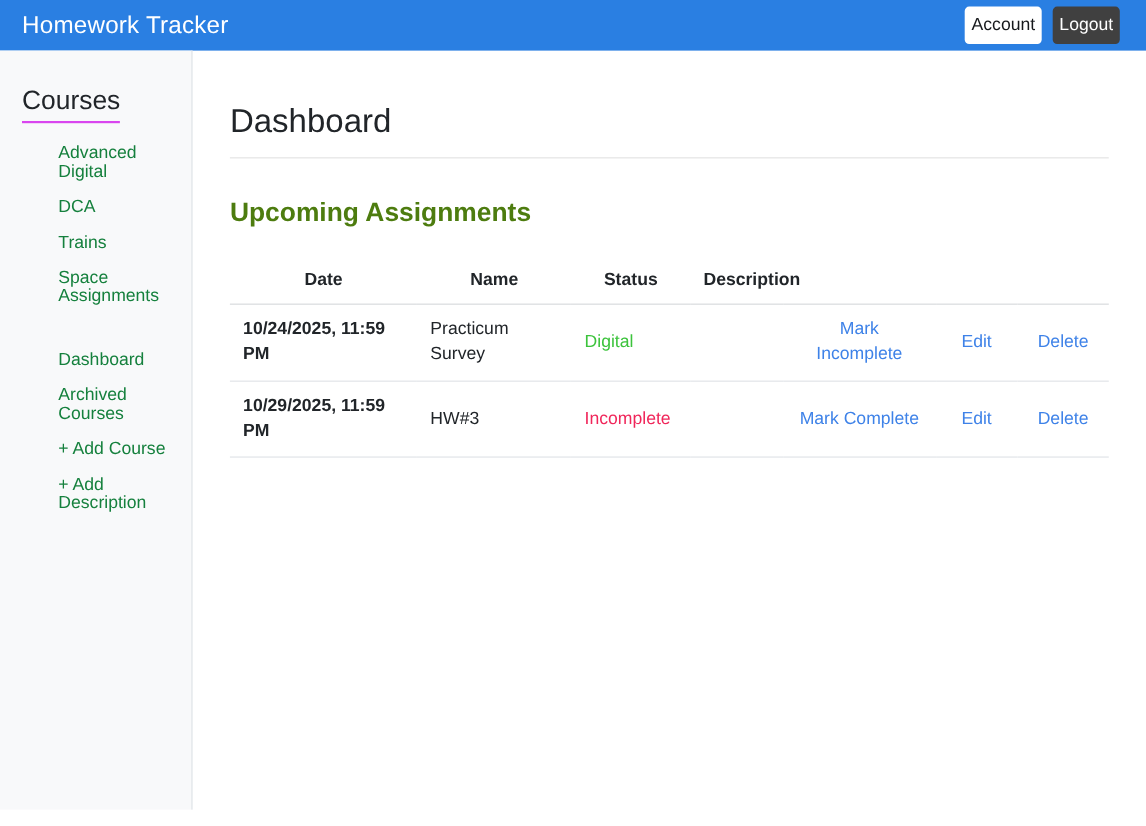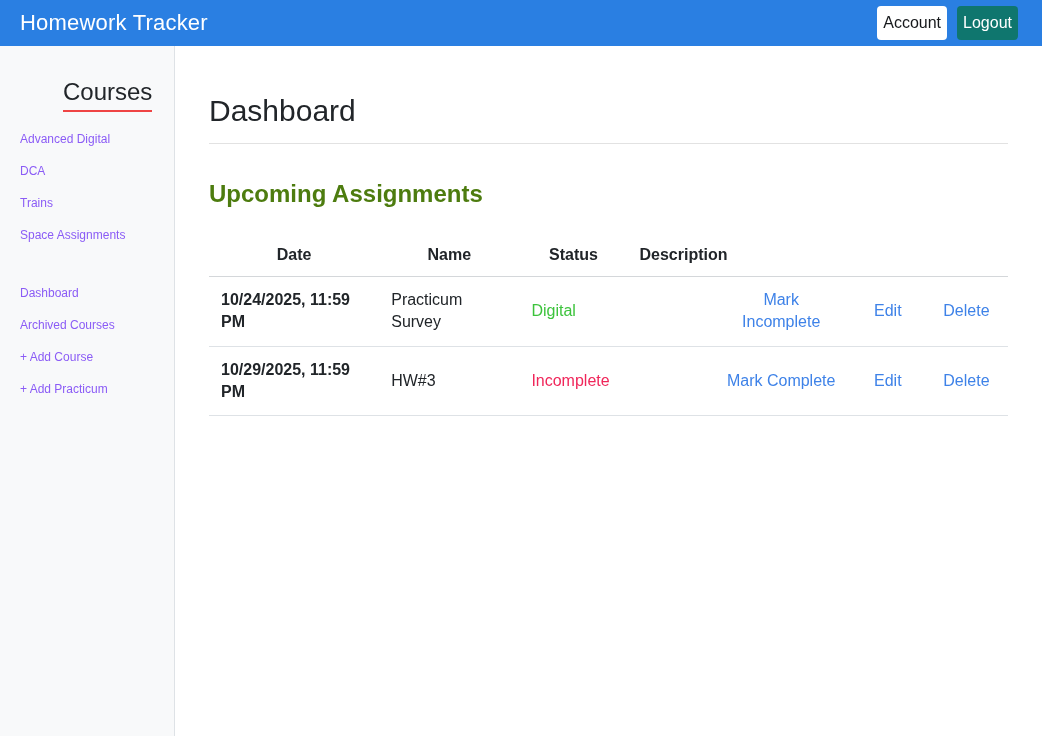--- a/index.html
+++ b/index.html
@@ -29,54 +29,54 @@
   }
   .hdr-btn {
     font-family: inherit;
     font-size: 16px;
     padding: 8px 6px;
     border: none;
     border-radius: 4px;
     cursor: pointer;
   }
   .btn-account { background: #ffffff; color: #16181b; margin-right: 10px; }
-  .btn-logout  { background: #0f766e; color: #ffffff; }
+  .btn-logout  { background: #404040; color: #ffffff; }
 
   
   .layout { display: flex; height: 690px; }
 
   
   .sidebar {
     width: 175px;
     flex-shrink: 0;
     background: #f8f9fa;
     border-right: 1px solid #dee2e6;
     padding: 32px 12px 0 20px;
   }
   .sidebar-heading {
     display: inline-block;
     font-size: 24px;
     font-weight: 400;
     color: #212529;
     text-decoration: none;
-    border-bottom: 2px solid #ef4444;
+    border-bottom: 2px solid #d946ef;
     padding-bottom: 3px;
     margin-bottom: 19px;
     line-height: 1.2;
     cursor: pointer;
-    margin-left: 43px;
   }
   .side-link {
     display: block;
-    font-size: 12px;
+    font-size: 16px;
     line-height: 17px;
-    color: #8b5cf6;
+    color: #15803d;
     text-decoration: none;
     margin-bottom: 15px;
     cursor: pointer;
+    margin-left: 33px;
   }
   .side-nav-secondary { margin-top: 41px; }
 
   
   .main { flex: 1; padding: 0 34px; }
   .page-title {
     font-size: 30px;
     font-weight: 400;
     color: #212529;
     margin: 47px 0 14px 0;
@@ -143,21 +143,21 @@
     <nav>
       <a class="side-link">Advanced Digital</a>
       <a class="side-link">DCA</a>
       <a class="side-link">Trains</a>
       <a class="side-link">Space Assignments</a>
     </nav>
     <nav class="side-nav-secondary">
       <a class="side-link">Dashboard</a>
       <a class="side-link">Archived Courses</a>
       <a class="side-link">+ Add Course</a>
-      <a class="side-link">+ Add Practicum</a>
+      <a class="side-link">+ Add Description</a>
     </nav>
   </aside>
 
   <main class="main">
     <h1 class="page-title">Dashboard</h1>
     <hr class="main-divider">
     <h2 class="section-title">Upcoming Assignments</h2>
 
     <table class="assignments">
       <colgroup>

